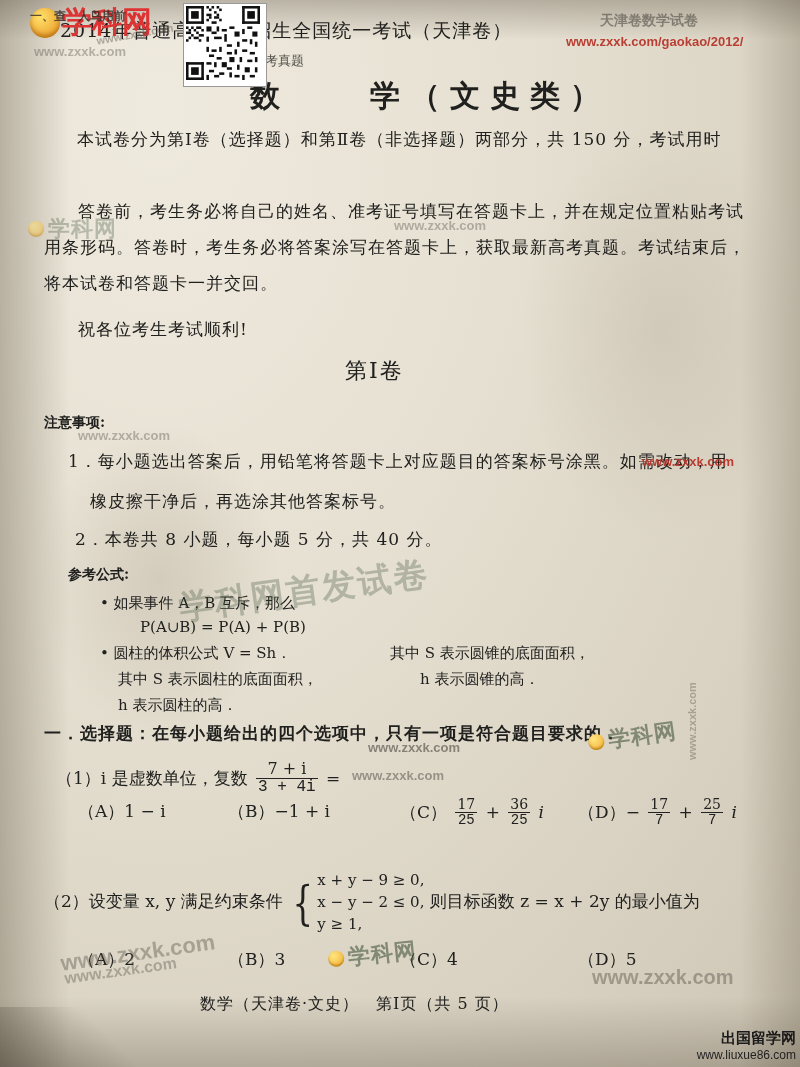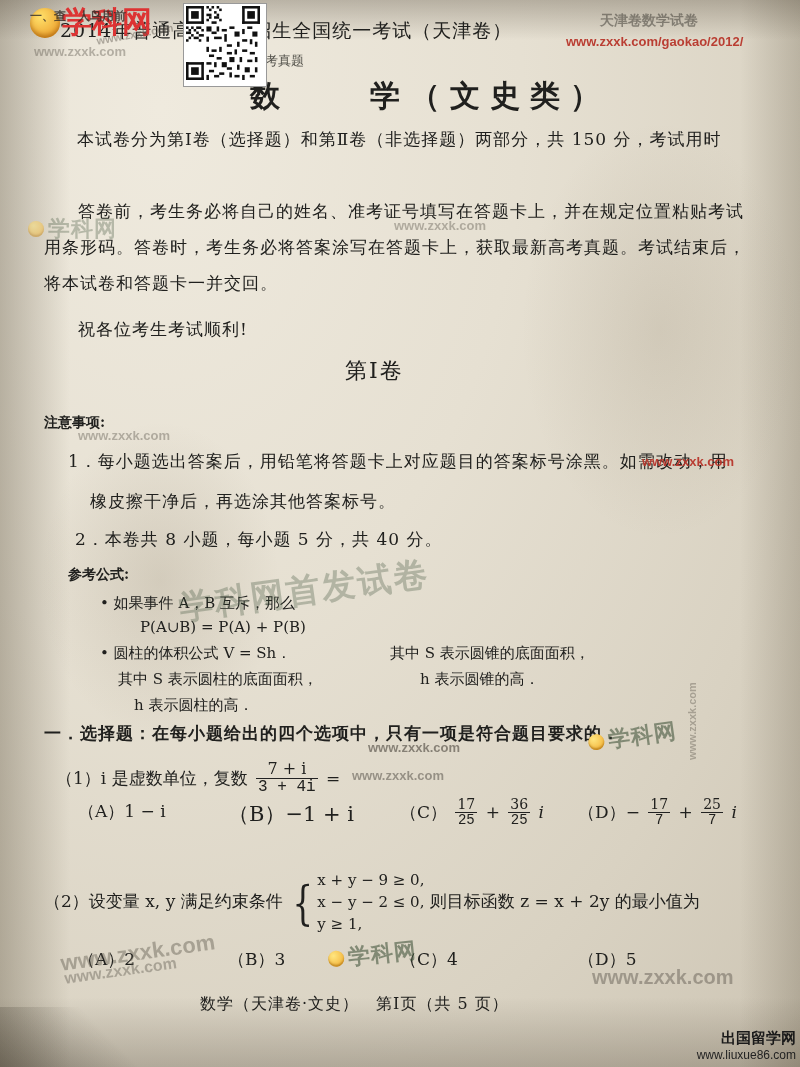--- a/index.html
+++ b/index.html
@@ -112,39 +112,39 @@
     <div class="line note-label cn" style="left:44px;top:414px;">注意事项:</div>
     <div class="line body-line cn" style="left:68px;top:450px;">1．每小题选出答案后，用铅笔将答题卡上对应题目的答案标号涂黑。如需改动，用</div>
     <div class="line body-line cn" style="left:90px;top:490px;">橡皮擦干净后，再选涂其他答案标号。</div>
     <div class="line body-line cn" style="left:75px;top:528px;">2．本卷共 8 小题，每小题 5 分，共 40 分。</div>
 
     <div class="line note-label cn" style="left:68px;top:566px;">参考公式:</div>
     <div class="line small cn" style="left:100px;top:594px;">• 如果事件 A，B 互斥，那么</div>
     <div class="line small cn" style="left:140px;top:618px;">P(A∪B) = P(A) + P(B)</div>
     <div class="line small cn" style="left:100px;top:644px;">• 圆柱的体积公式 V = Sh．</div>
     <div class="line small cn" style="left:118px;top:670px;">其中 S 表示圆柱的底面面积，</div>
-    <div class="line small cn" style="left:118px;top:696px;margin-left:16px;">h 表示圆柱的高．</div>
+    <div class="line small cn" style="left:118px;top:696px;">h 表示圆柱的高．</div>
     <div class="line small cn" style="left:390px;top:644px;">其中 S 表示圆锥的底面面积，</div>
     <div class="line small cn" style="left:390px;top:670px;margin-left:30px;">h 表示圆锥的高．</div>
 
     <div class="line body-line cn bold" style="left:44px;top:722px;">一．选择题：在每小题给出的四个选项中，只有一项是符合题目要求的．</div>
 
     <div style="position:absolute;left:56px;top:762px;font-size:17px;white-space:nowrap;">
       <span>（1）</span><span>i 是虚数单位，复数</span>
       <span class="frac" style="font-size:16px;">
         <span class="num">7 + i</span>
         <span class="den">3 + 4i</span>
       </span>
       <span>=</span>
     </div>
 
     <div style="position:absolute;left:78px;top:800px;font-size:17px;white-space:nowrap;">
       <span>（A）</span><span>1 − i</span>
     </div>
-    <div style="position:absolute;left:228px;top:800px;font-size:21px;white-space:nowrap;">
+    <div style="position:absolute;left:228px;top:800px;font-size:17px;white-space:nowrap;">
       <span>（B）</span><span>−1 + i</span>
     </div>
     <div style="position:absolute;left:400px;top:798px;font-size:17px;white-space:nowrap;">
       <span>（C）</span>
       <span class="frac">
         <span class="num">17</span>
         <span class="den">25</span>
       </span>
       <span>+</span>
       <span class="frac">

